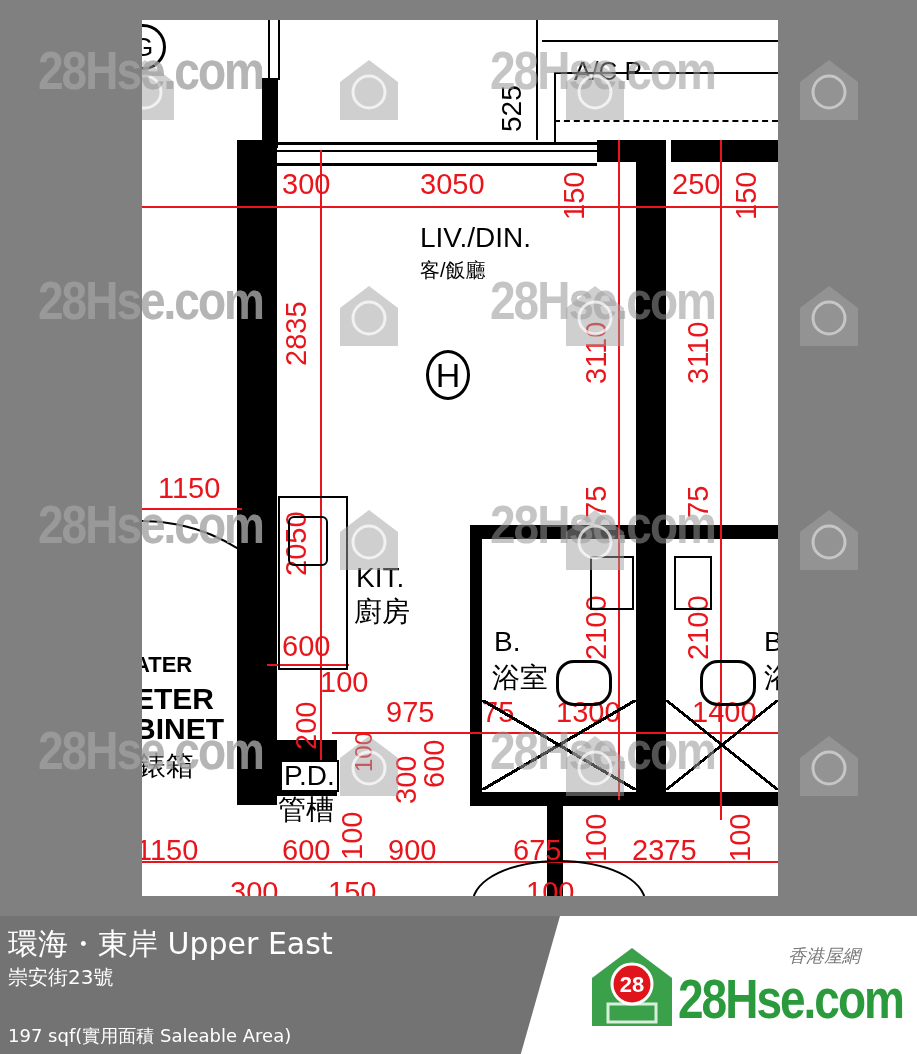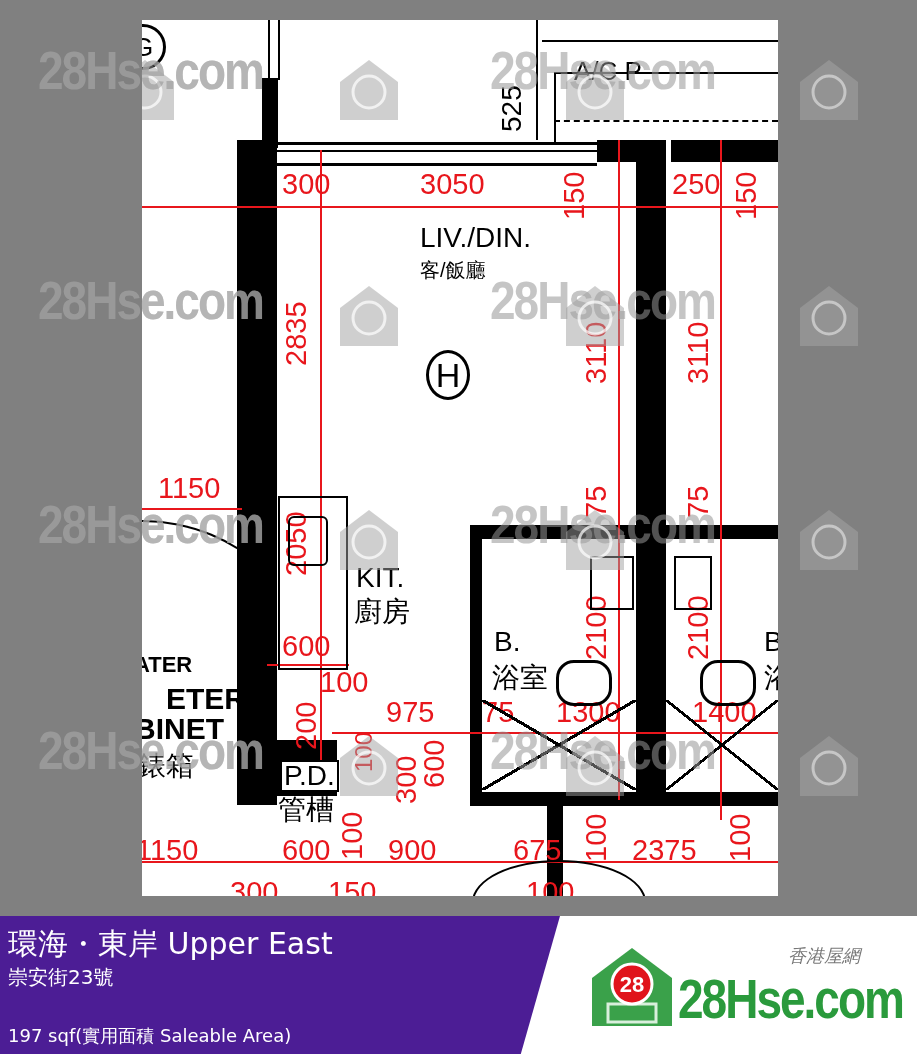--- a/index.html
+++ b/index.html
@@ -7,21 +7,21 @@
   .plan{position:absolute;left:142px;top:20px;width:636px;height:876px;background:#fff;overflow:hidden;}
   .abs{position:absolute;}
   .wall{position:absolute;background:#000;}
   .dim{position:absolute;color:#e8161c;font-family:"Liberation Sans",sans-serif;font-size:29px;line-height:1;white-space:nowrap;}
   .vert{transform:rotate(-90deg);transform-origin:left top;}
   .rl{position:absolute;background:#e8161c;}
   .lbl{position:absolute;color:#000;font-family:"Liberation Sans",sans-serif;white-space:nowrap;line-height:1;}
   .wm-text{position:absolute;color:rgba(150,150,150,0.55);font-family:"Liberation Sans",sans-serif;font-weight:bold;font-size:46px;letter-spacing:-2px;white-space:nowrap;transform:scaleY(1.15);}
   .wm-house{position:absolute;width:66px;height:66px;}
   .banner{position:absolute;left:0;top:916px;width:917px;height:138px;background:#fff;}
-  .banner-green{position:absolute;left:0;top:0;width:560px;height:138px;background:#4c1d95;clip-path:polygon(0 0,100% 0,93% 100%,0 100%);}
+  .banner-green{position:absolute;left:0;top:0;width:560px;height:138px;background:#737373;clip-path:polygon(0 0,100% 0,93% 100%,0 100%);}
   .b-title{position:absolute;left:8px;top:8px;color:#fff;font-size:30px;font-family:"DejaVu Sans",sans-serif;}
   .b-l{position:absolute;left:8px;color:#fff;font-family:"DejaVu Sans",sans-serif;}
   .logo{position:absolute;left:590px;top:28px;width:280px;height:90px;}
   .logo-text{position:absolute;left:88px;top:22px;font-size:46px;font-weight:bold;color:#2a9a3c;letter-spacing:-2px;font-family:"Liberation Sans",sans-serif;transform:scaleY(1.2);transform-origin:left top;}
   .logo-sub{position:absolute;left:198px;top:0px;font-size:18px;color:#777;font-family:"DejaVu Sans",sans-serif;font-style:italic;}
 </style>
 </head>
 <body>
 
 <div class="plan">
@@ -102,21 +102,21 @@
   <div class="lbl" style="left:284px;top:330px;width:38px;height:44px;border:3px solid #000;border-radius:50%;text-align:center;font-size:34px;line-height:44px;">H</div>
   <div class="lbl" style="left:214px;top:544px;font-size:28px;">KIT.</div>
   <div class="lbl" style="left:212px;top:578px;font-size:28px;">廚房</div>
   <div class="lbl" style="left:352px;top:608px;font-size:28px;">B.</div>
   <div class="lbl" style="left:350px;top:644px;font-size:28px;">浴室</div>
   <div class="lbl" style="left:622px;top:608px;font-size:28px;">B</div>
   <div class="lbl" style="left:622px;top:644px;font-size:28px;">浴</div>
   <div class="lbl" style="left:138px;top:740px;font-size:28px;border:2px solid #000;padding:0 2px;background:#fff;">P.D.</div>
   <div class="lbl" style="left:136px;top:776px;font-size:28px;">管槽</div>
   <div class="lbl" style="left:-8px;top:634px;font-size:22px;font-weight:bold;">ATER</div>
-  <div class="lbl" style="left:-8px;top:664px;font-size:30px;font-weight:bold;margin-left:32px;">ETER</div>
+  <div class="lbl" style="left:-8px;top:664px;font-size:30px;font-weight:bold;">ETER</div>
   <div class="lbl" style="left:-8px;top:694px;font-size:30px;font-weight:bold;">BINET</div>
   <div class="lbl" style="left:-4px;top:732px;font-size:28px;">錶箱</div>
 
   <div class="abs" style="left:136px;top:476px;width:66px;height:170px;border:2px solid #000;"></div>
   <div class="abs" style="left:146px;top:496px;width:36px;height:46px;border:2px solid #000;border-radius:6px;"></div>
   <div class="abs" style="left:414px;top:640px;width:50px;height:40px;border:3px solid #000;border-radius:18px;"></div>
   <div class="abs" style="left:558px;top:640px;width:50px;height:40px;border:3px solid #000;border-radius:18px;"></div>
   <div class="abs" style="left:448px;top:536px;width:40px;height:50px;border:2px solid #000;"></div>
   <div class="abs" style="left:532px;top:536px;width:34px;height:50px;border:2px solid #000;"></div>
   <div class="abs" style="left:340px;top:680px;width:154px;height:90px;background:linear-gradient(to bottom right,transparent 49%,#000 49%,#000 51%,transparent 51%),linear-gradient(to top right,transparent 49%,#000 49%,#000 51%,transparent 51%);"></div>

